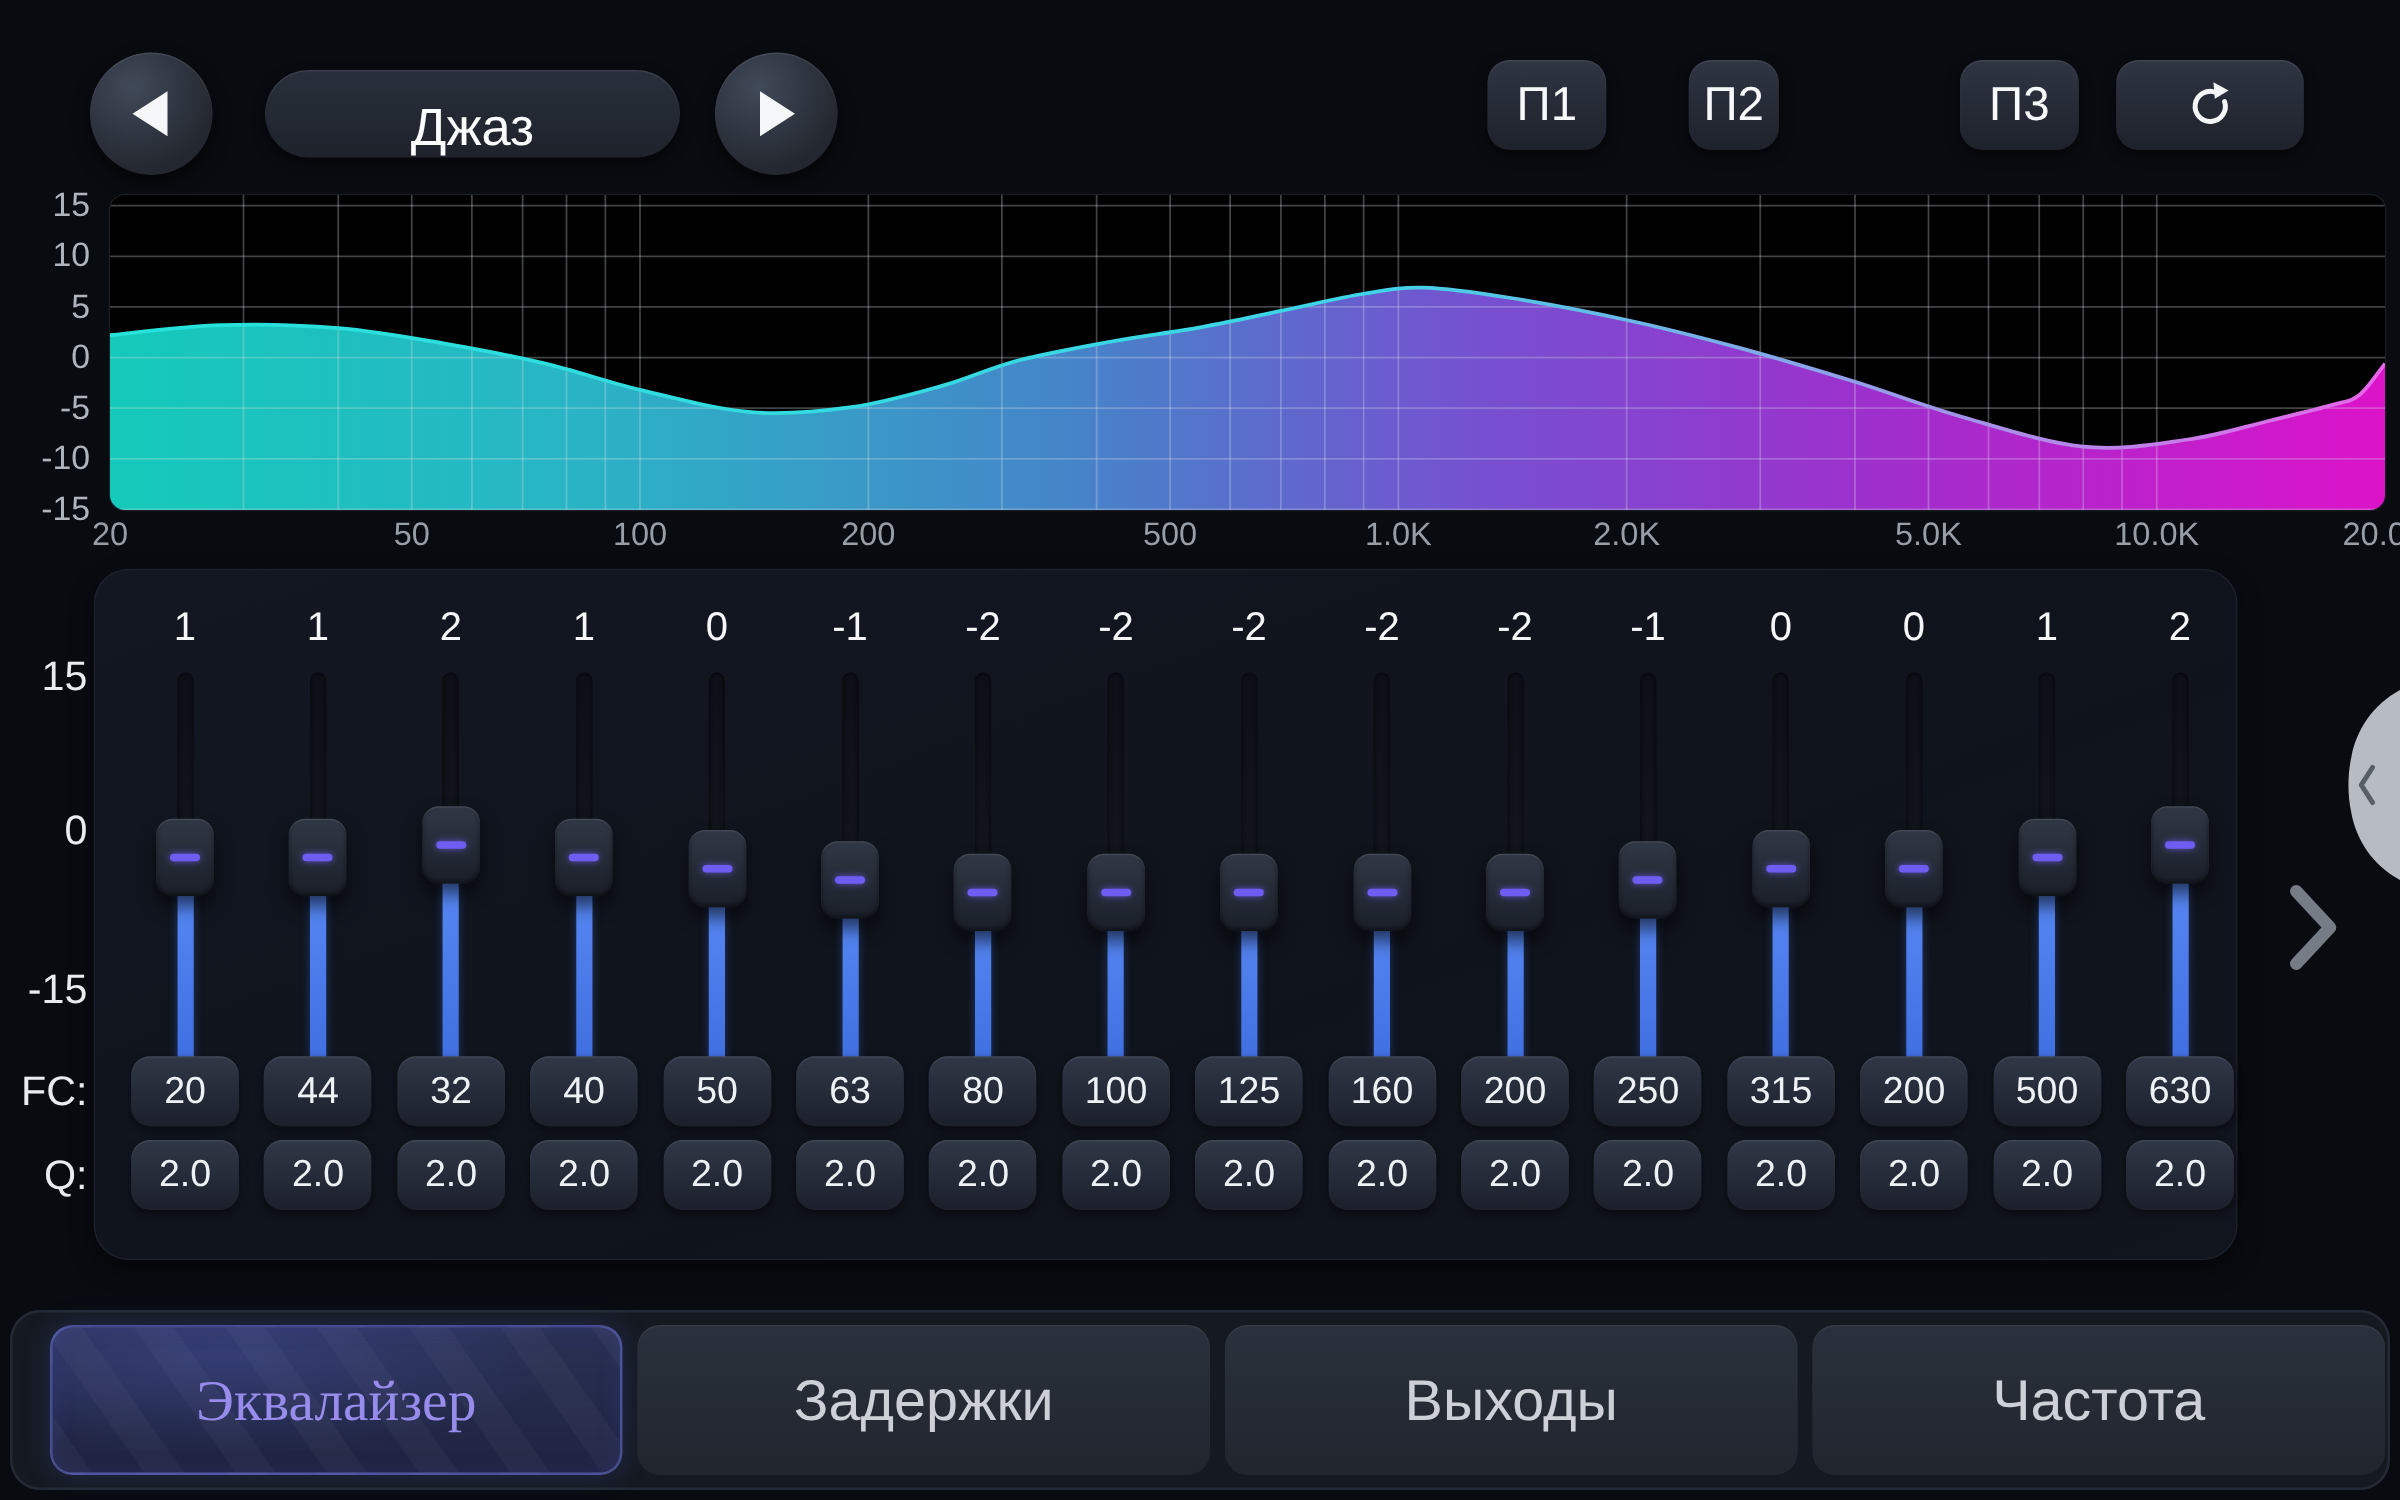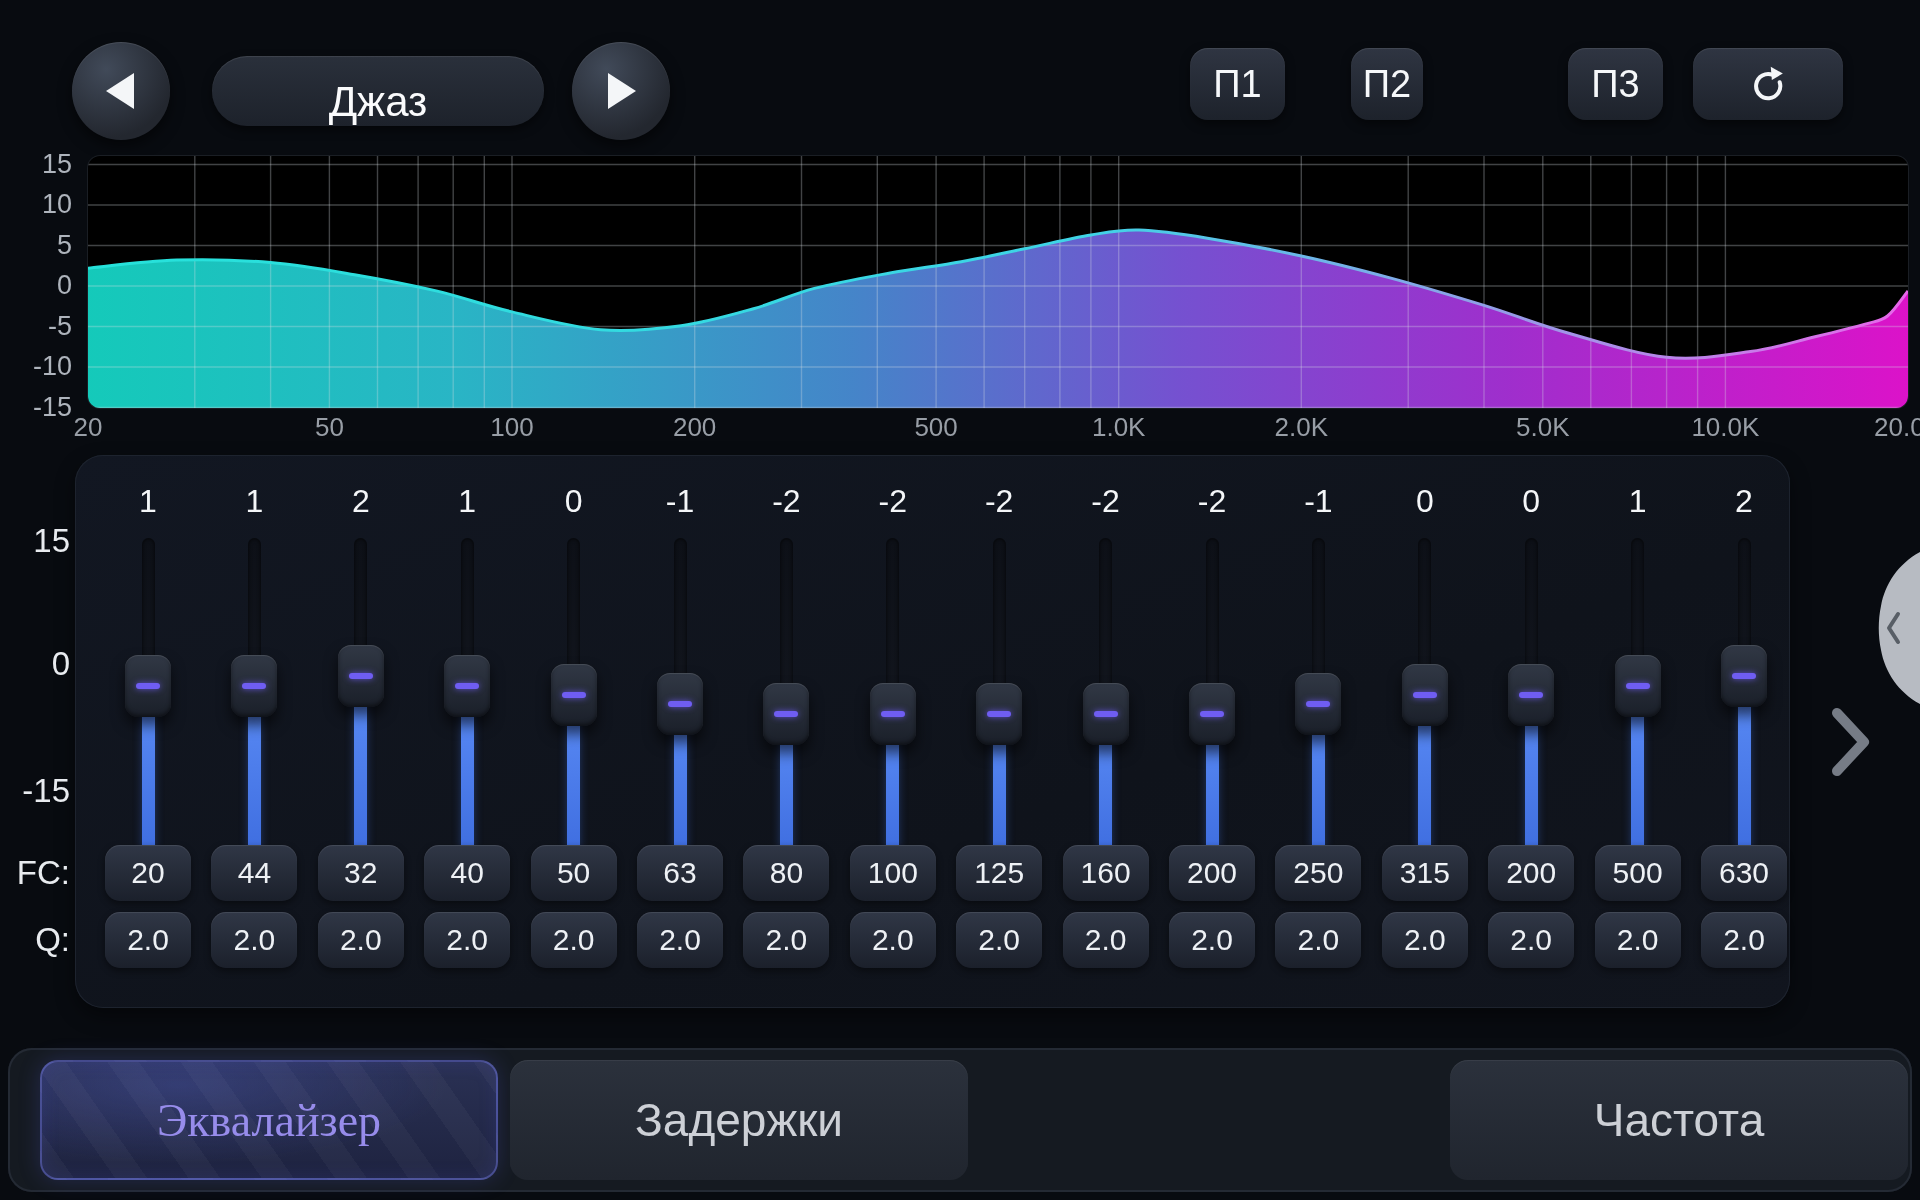--- a/index.html
+++ b/index.html
@@ -376,14 +376,15 @@
 
 <div id="next-chevron">
   <svg width="44" height="72" viewBox="0 0 44 72">
     <polyline points="7,7 34,36 7,65" fill="none" stroke="#767c86" stroke-width="10" stroke-linecap="round" stroke-linejoin="round"></polyline>
   </svg>
 </div>
 
 <div id="tabbar">
   <button class="tab active" style="left:32px;">Эквалайзер</button>
   <button class="tab" style="left:502px;">Задержки</button>
+  <button class="tab" style="left:972px;">Выходы</button>
   <button class="tab" style="left:1442px;">Частота</button>
 </div>
 
 </body></html>

